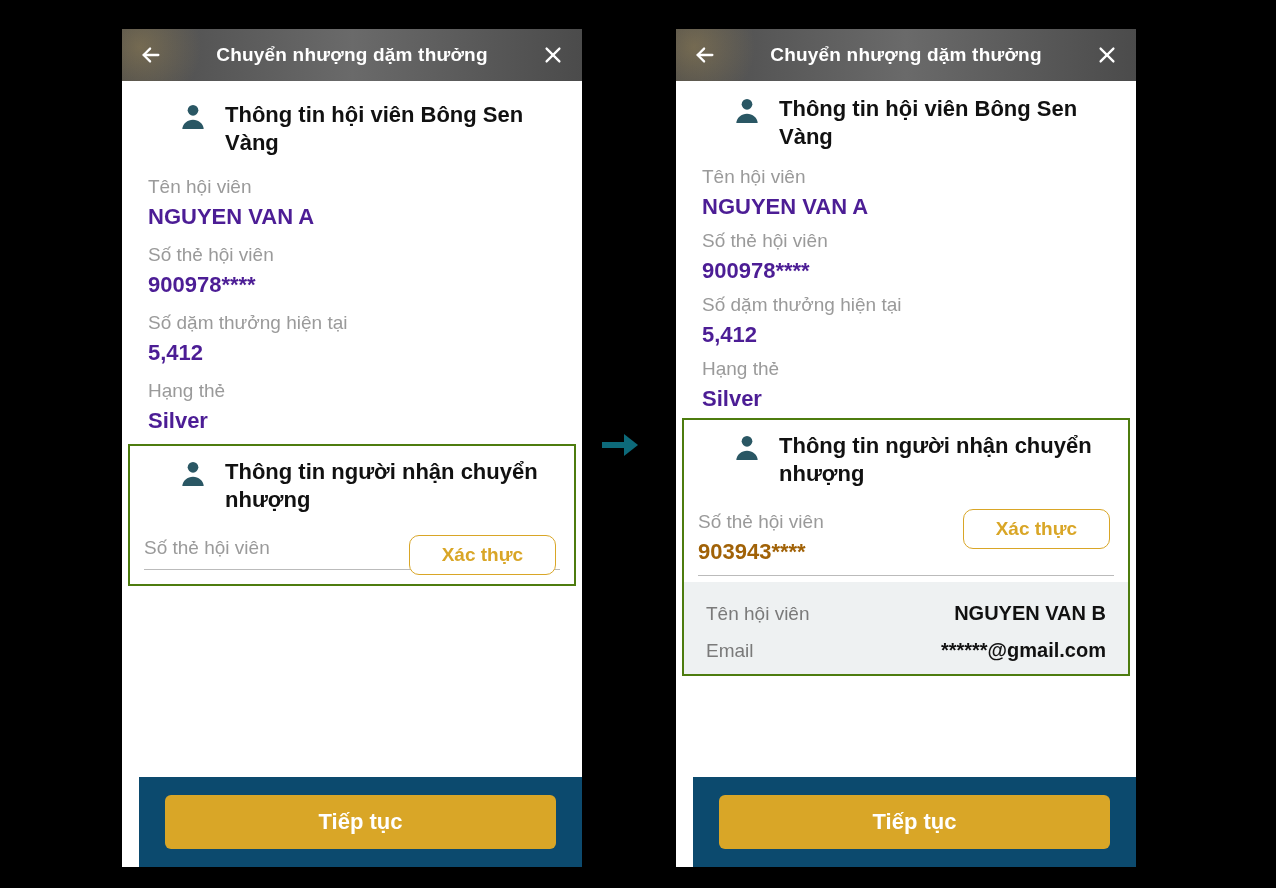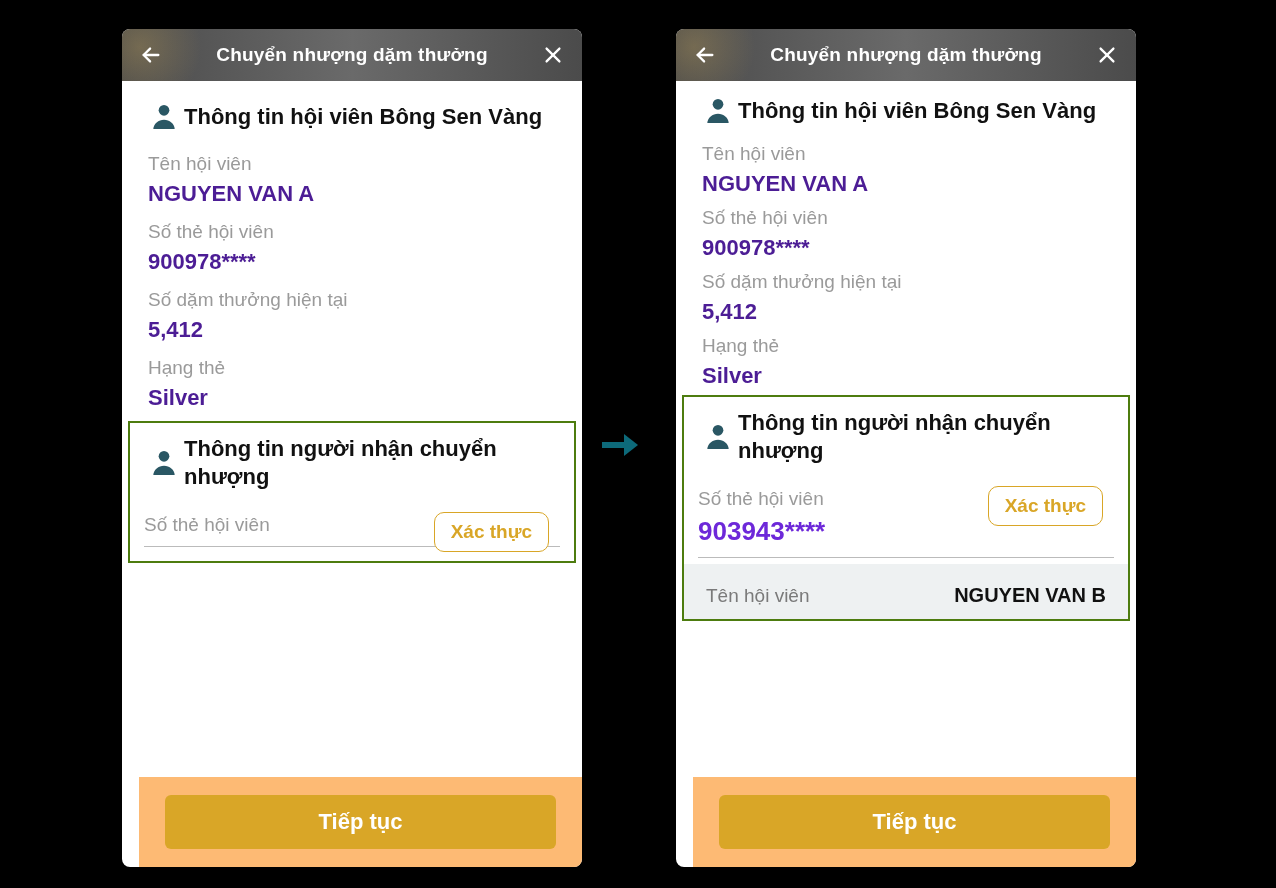--- a/index.html
+++ b/index.html
@@ -8,21 +8,21 @@
     height: 888px;
     background: #000;
     font-family: Arial, Helvetica, sans-serif;
     position: relative;
     overflow: hidden;
   }
   .phone {
     position: absolute;
     width: 460px;
     background: #fff;
-    border-radius: 8px;
+    border-radius: 0;
     overflow: hidden;
   }
   .phone-left { left: 122px; top: 29px; height: 838px; }
   .phone-right { left: 676px; top: 29px; height: 838px; }
 
   .header {
     height: 52px;
     background: linear-gradient(90deg, #4b4b4b 0%, #6a6a6a 50%, #4b4b4b 100%);
     display: flex;
     align-items: center;
@@ -58,23 +58,24 @@
     display:flex; align-items:center; justify-content:center;
     color:#fff;
     cursor:pointer;
     position: relative;
     z-index: 2;
   }
 
   .content { padding: 0; }
   .section-head {
     display:flex;
-    align-items:center;
-    gap:4px;
+    align-items:flex-start;
+    gap:16px;
     padding: 20px 26px 6px 26px;
+    margin-left: 29px;
   }
   .person-icon {
     width:32px;
     color:#2a5764;
     flex-shrink:0;
   }
   .section-title {
     font-size:22px;
     font-weight:700;
     color:#111;
@@ -104,57 +105,57 @@
     position: relative;
     padding-top: 18px;
   }
   .verify-input-label {
     color:#9a9a9a;
     font-size:19px;
     margin-bottom:6px;
   }
   .verify-value {
     font-weight:700;
-    font-size:26px;
-    color:#6d28d9;
+    font-size:22px;
+    color:#a16207;
   }
   .verify-underline {
     border:none;
     border-bottom:1px solid #bbb;
     margin-top:10px;
   }
   .verify-btn {
     position:absolute;
-    right:11px;
+    right:4px;
     top: 16px;
     border:1.5px solid #d9a627;
     color:#d9a627;
     background:#fff;
     border-radius:10px;
-    padding: 8px 16px;
+    padding: 8px 32px;
     font-size:19px;
     font-weight:600;
     cursor:pointer;
   }
 
   .kv-row {
     display:flex;
     justify-content:space-between;
     align-items:center;
     padding: 14px 4px 0 4px;
   }
   .kv-label { color:#7a7a7a; font-size:19px; }
   .kv-value { font-weight:700; font-size:20px; color:#111;text-align:center; }
 
   .continue-wrap {
     padding: 18px 26px 18px 26px;
     position: absolute;
     bottom: 0;
     left: 17px; right: 0;
-    background:#fdba74;
+    background:#0c4a6e;
   }
   .continue-btn {
     width:100%;
     background:#d9a627;
     color:#fff;
     border:none;
     border-radius:6px;
     height:54px;
     font-size:22px;
     font-weight:600;
@@ -305,20 +306,24 @@
         <div class="verify-input-label">Số thẻ hội viên</div>
         <div class="verify-value">903943****</div>
         <button class="verify-btn">Xác thực</button>
         <hr class="verify-underline">
       </div>
       <div class="gray-panel">
         <div class="kv-row">
           <div class="kv-label">Tên hội viên</div>
           <div class="kv-value">NGUYEN VAN B</div>
         </div>
+        <div class="kv-row">
+          <div class="kv-label">Email</div>
+          <div class="kv-value">******@gmail.com</div>
+        </div>
       </div>
     </div>
   </div>
 
   <div class="continue-wrap">
     <button class="continue-btn">Tiếp tục</button>
   </div>
 </div>
 
 </body></html>

